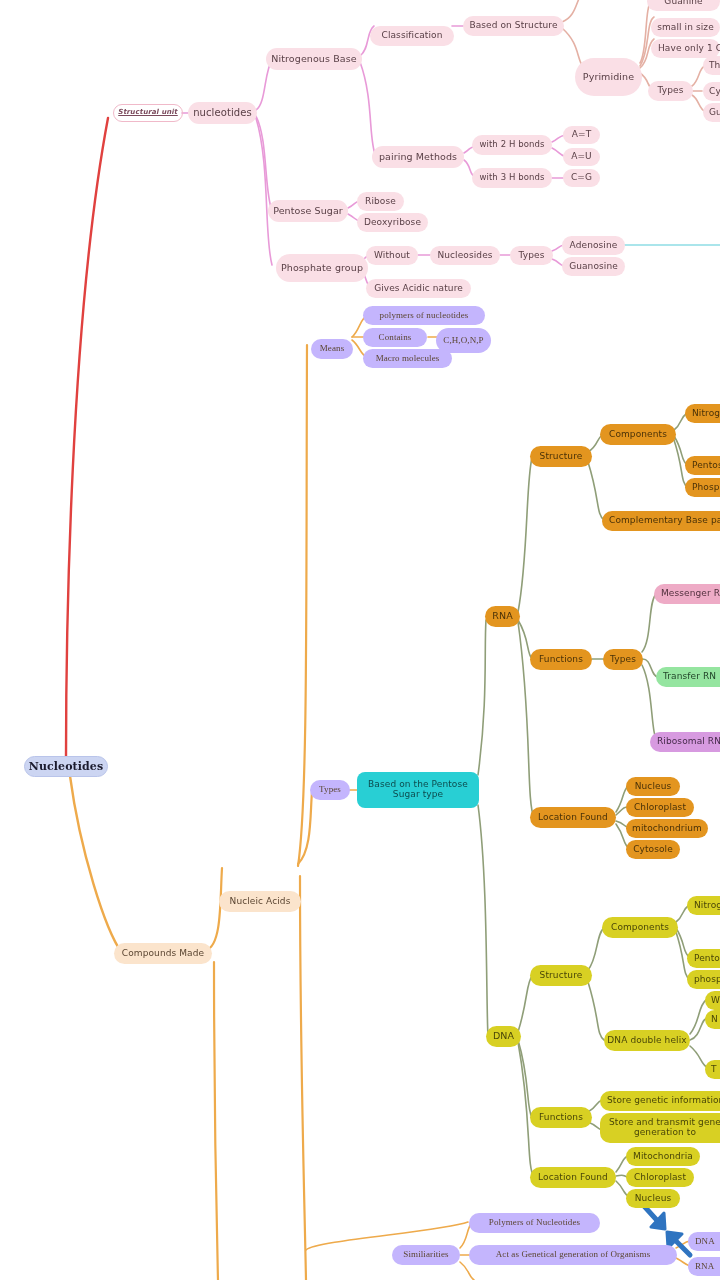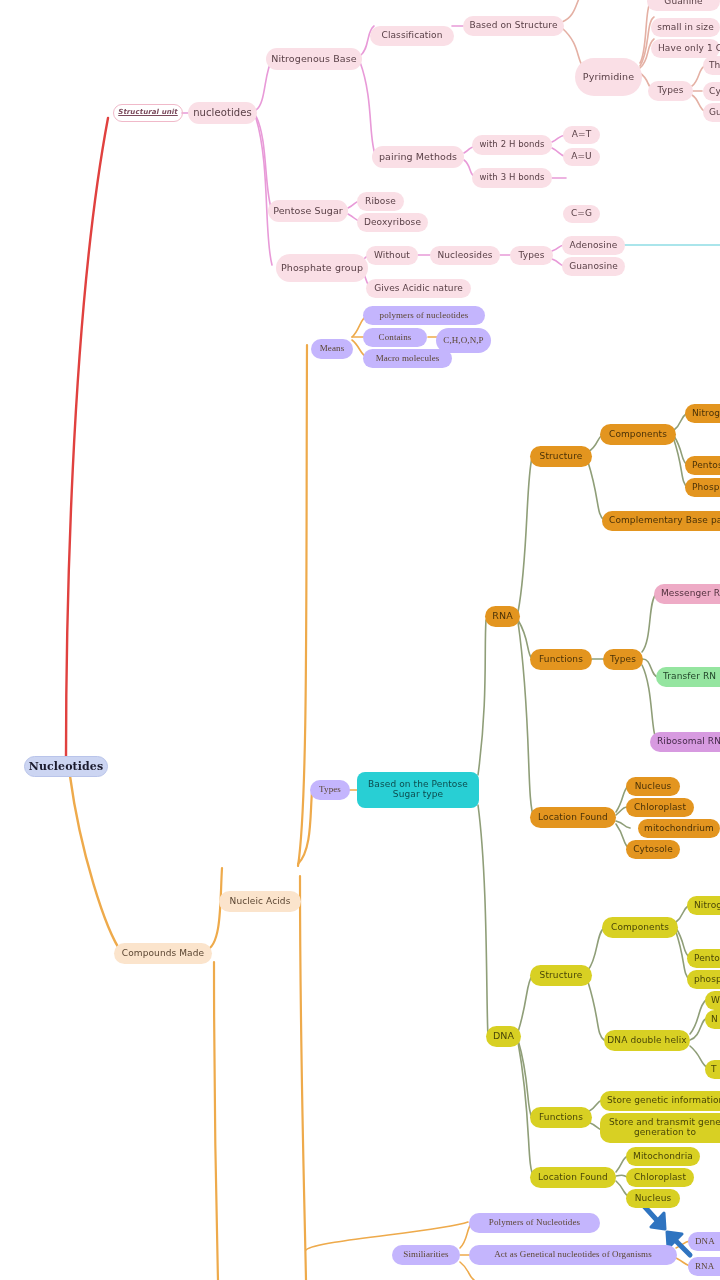--- a/index.html
+++ b/index.html
@@ -186,21 +186,21 @@
   <div class="node t-pink" style="left:703px;top:82px;width:34px;height:19px;font-size:9px;justify-content:flex-start;padding-left:6px;">Cy</div>
   <div class="node t-pink" style="left:703px;top:103px;width:34px;height:19px;font-size:9px;justify-content:flex-start;padding-left:6px;">Gu</div>
 
   <div class="node t-pink" style="left:372px;top:146px;width:92px;height:22px;font-size:9.5px;">pairing Methods</div>
 
   <div class="node t-pink" style="left:472px;top:135px;width:80px;height:20px;font-size:8.5px;">with 2 H bonds</div>
   <div class="node t-pink" style="left:472px;top:168px;width:80px;height:20px;font-size:8.5px;">with 3 H bonds</div>
 
   <div class="node t-pink" style="left:563px;top:126px;width:37px;height:18px;font-size:9px;">A=T</div>
   <div class="node t-pink" style="left:563px;top:148px;width:37px;height:18px;font-size:9px;">A=U</div>
-  <div class="node t-pink" style="left:563px;top:169px;width:37px;height:18px;font-size:9px;margin-top:36px;">C=G</div>
+  <div class="node t-pink" style="left:563px;top:169px;width:37px;height:18px;font-size:9px;">C=G</div>
 
   <div class="node t-pink" style="left:268px;top:200px;width:80px;height:22px;font-size:9.5px;">Pentose Sugar</div>
   <div class="node t-pink" style="left:357px;top:192px;width:47px;height:19px;font-size:9px;">Ribose</div>
   <div class="node t-pink" style="left:357px;top:213px;width:71px;height:19px;font-size:9px;">Deoxyribose</div>
 
   <div class="node t-pink" style="left:276px;top:254px;width:92px;height:28px;font-size:9.5px;">Phosphate group</div>
   <div class="node t-pink" style="left:366px;top:246px;width:52px;height:19px;font-size:9px;">Without</div>
   <div class="node t-pink" style="left:430px;top:246px;width:70px;height:19px;font-size:9px;">Nucleosides</div>
   <div class="node t-pink" style="left:510px;top:246px;width:43px;height:19px;font-size:9px;">Types</div>
   <div class="node t-pink" style="left:562px;top:236px;width:63px;height:19px;font-size:9px;">Adenosine</div>
@@ -229,21 +229,21 @@
   <div class="node t-orange" style="left:685px;top:478px;width:52px;height:19px;font-size:9px;justify-content:flex-start;padding-left:7px;">Phosph</div>
   <div class="node t-orange" style="left:602px;top:511px;width:130px;height:20px;font-size:9px;justify-content:flex-start;padding-left:7px;">Complementary Base pai</div>
   <div class="node t-orange" style="left:530px;top:649px;width:62px;height:21px;font-size:9px;">Functions</div>
   <div class="node t-orange" style="left:603px;top:649px;width:40px;height:21px;font-size:9px;">Types</div>
   <div class="node t-mrna" style="left:654px;top:584px;width:80px;height:20px;font-size:9px;justify-content:flex-start;padding-left:7px;">Messenger RN</div>
   <div class="node t-trna" style="left:656px;top:667px;width:80px;height:20px;font-size:9px;justify-content:flex-start;padding-left:7px;">Transfer RN</div>
   <div class="node t-rrna" style="left:650px;top:732px;width:85px;height:20px;font-size:9px;justify-content:flex-start;padding-left:7px;">Ribosomal RN</div>
   <div class="node t-orange" style="left:530px;top:807px;width:86px;height:21px;font-size:9px;">Location Found</div>
   <div class="node t-orange" style="left:626px;top:777px;width:54px;height:19px;font-size:9px;">Nucleus</div>
   <div class="node t-orange" style="left:626px;top:798px;width:68px;height:19px;font-size:9px;">Chloroplast</div>
-  <div class="node t-orange" style="left:626px;top:819px;width:82px;height:19px;font-size:9px;margin-left:12px;">mitochondrium</div>
+  <div class="node t-orange" style="left:626px;top:819px;width:82px;height:19px;font-size:9px;">mitochondrium</div>
   <div class="node t-orange" style="left:626px;top:840px;width:54px;height:19px;font-size:9px;">Cytosole</div>
 
   <div class="node t-yellow" style="left:486px;top:1026px;width:35px;height:21px;font-size:9.5px;">DNA</div>
   <div class="node t-yellow" style="left:530px;top:965px;width:62px;height:21px;font-size:9px;">Structure</div>
   <div class="node t-yellow" style="left:602px;top:917px;width:76px;height:21px;font-size:9px;">Components</div>
   <div class="node t-yellow" style="left:687px;top:896px;width:52px;height:19px;font-size:9px;justify-content:flex-start;padding-left:7px;">Nitrog</div>
   <div class="node t-yellow" style="left:687px;top:949px;width:52px;height:19px;font-size:9px;justify-content:flex-start;padding-left:7px;">Pentos</div>
   <div class="node t-yellow" style="left:687px;top:970px;width:52px;height:19px;font-size:9px;justify-content:flex-start;padding-left:7px;">phosph</div>
   <div class="node t-yellow" style="left:604px;top:1030px;width:86px;height:21px;font-size:9px;">DNA double helix</div>
   <div class="node t-yellow" style="left:705px;top:991px;width:32px;height:19px;font-size:9px;justify-content:flex-start;padding-left:6px;">W</div>
@@ -252,17 +252,17 @@
   <div class="node t-yellow" style="left:530px;top:1107px;width:62px;height:21px;font-size:9px;">Functions</div>
   <div class="node t-yellow" style="left:600px;top:1091px;width:130px;height:20px;font-size:9px;justify-content:flex-start;padding-left:7px;">Store genetic information</div>
   <div class="node t-yellow wrap" style="left:600px;top:1113px;width:130px;height:30px;font-size:9px;border-radius:10px;padding:0 7px;">Store and transmit gene generation to</div>
   <div class="node t-yellow" style="left:530px;top:1167px;width:86px;height:21px;font-size:9px;">Location Found</div>
   <div class="node t-yellow" style="left:626px;top:1147px;width:74px;height:19px;font-size:9px;">Mitochondria</div>
   <div class="node t-yellow" style="left:626px;top:1168px;width:68px;height:19px;font-size:9px;">Chloroplast</div>
   <div class="node t-yellow" style="left:626px;top:1189px;width:54px;height:19px;font-size:9px;">Nucleus</div>
 
   <div class="node t-cream2" style="left:392px;top:1245px;width:68px;height:20px;font-size:9px;">Similiarities</div>
   <div class="node t-cream2" style="left:469px;top:1213px;width:131px;height:20px;font-size:9px;">Polymers of Nucleotides</div>
-  <div class="node t-cream2" style="left:469px;top:1245px;width:208px;height:20px;font-size:9px;">Act as Genetical nucleotides of Organisms</div>
+  <div class="node t-cream2" style="left:469px;top:1245px;width:208px;height:20px;font-size:9px;">Act as Genetical generation of Organisms</div>
   <div class="node t-cream2" style="left:688px;top:1232px;width:48px;height:19px;font-size:9px;justify-content:flex-start;padding-left:7px;">DNA</div>
   <div class="node t-cream2" style="left:688px;top:1257px;width:48px;height:19px;font-size:9px;justify-content:flex-start;padding-left:7px;">RNA</div>
 
 </div>
 
 </body></html>

